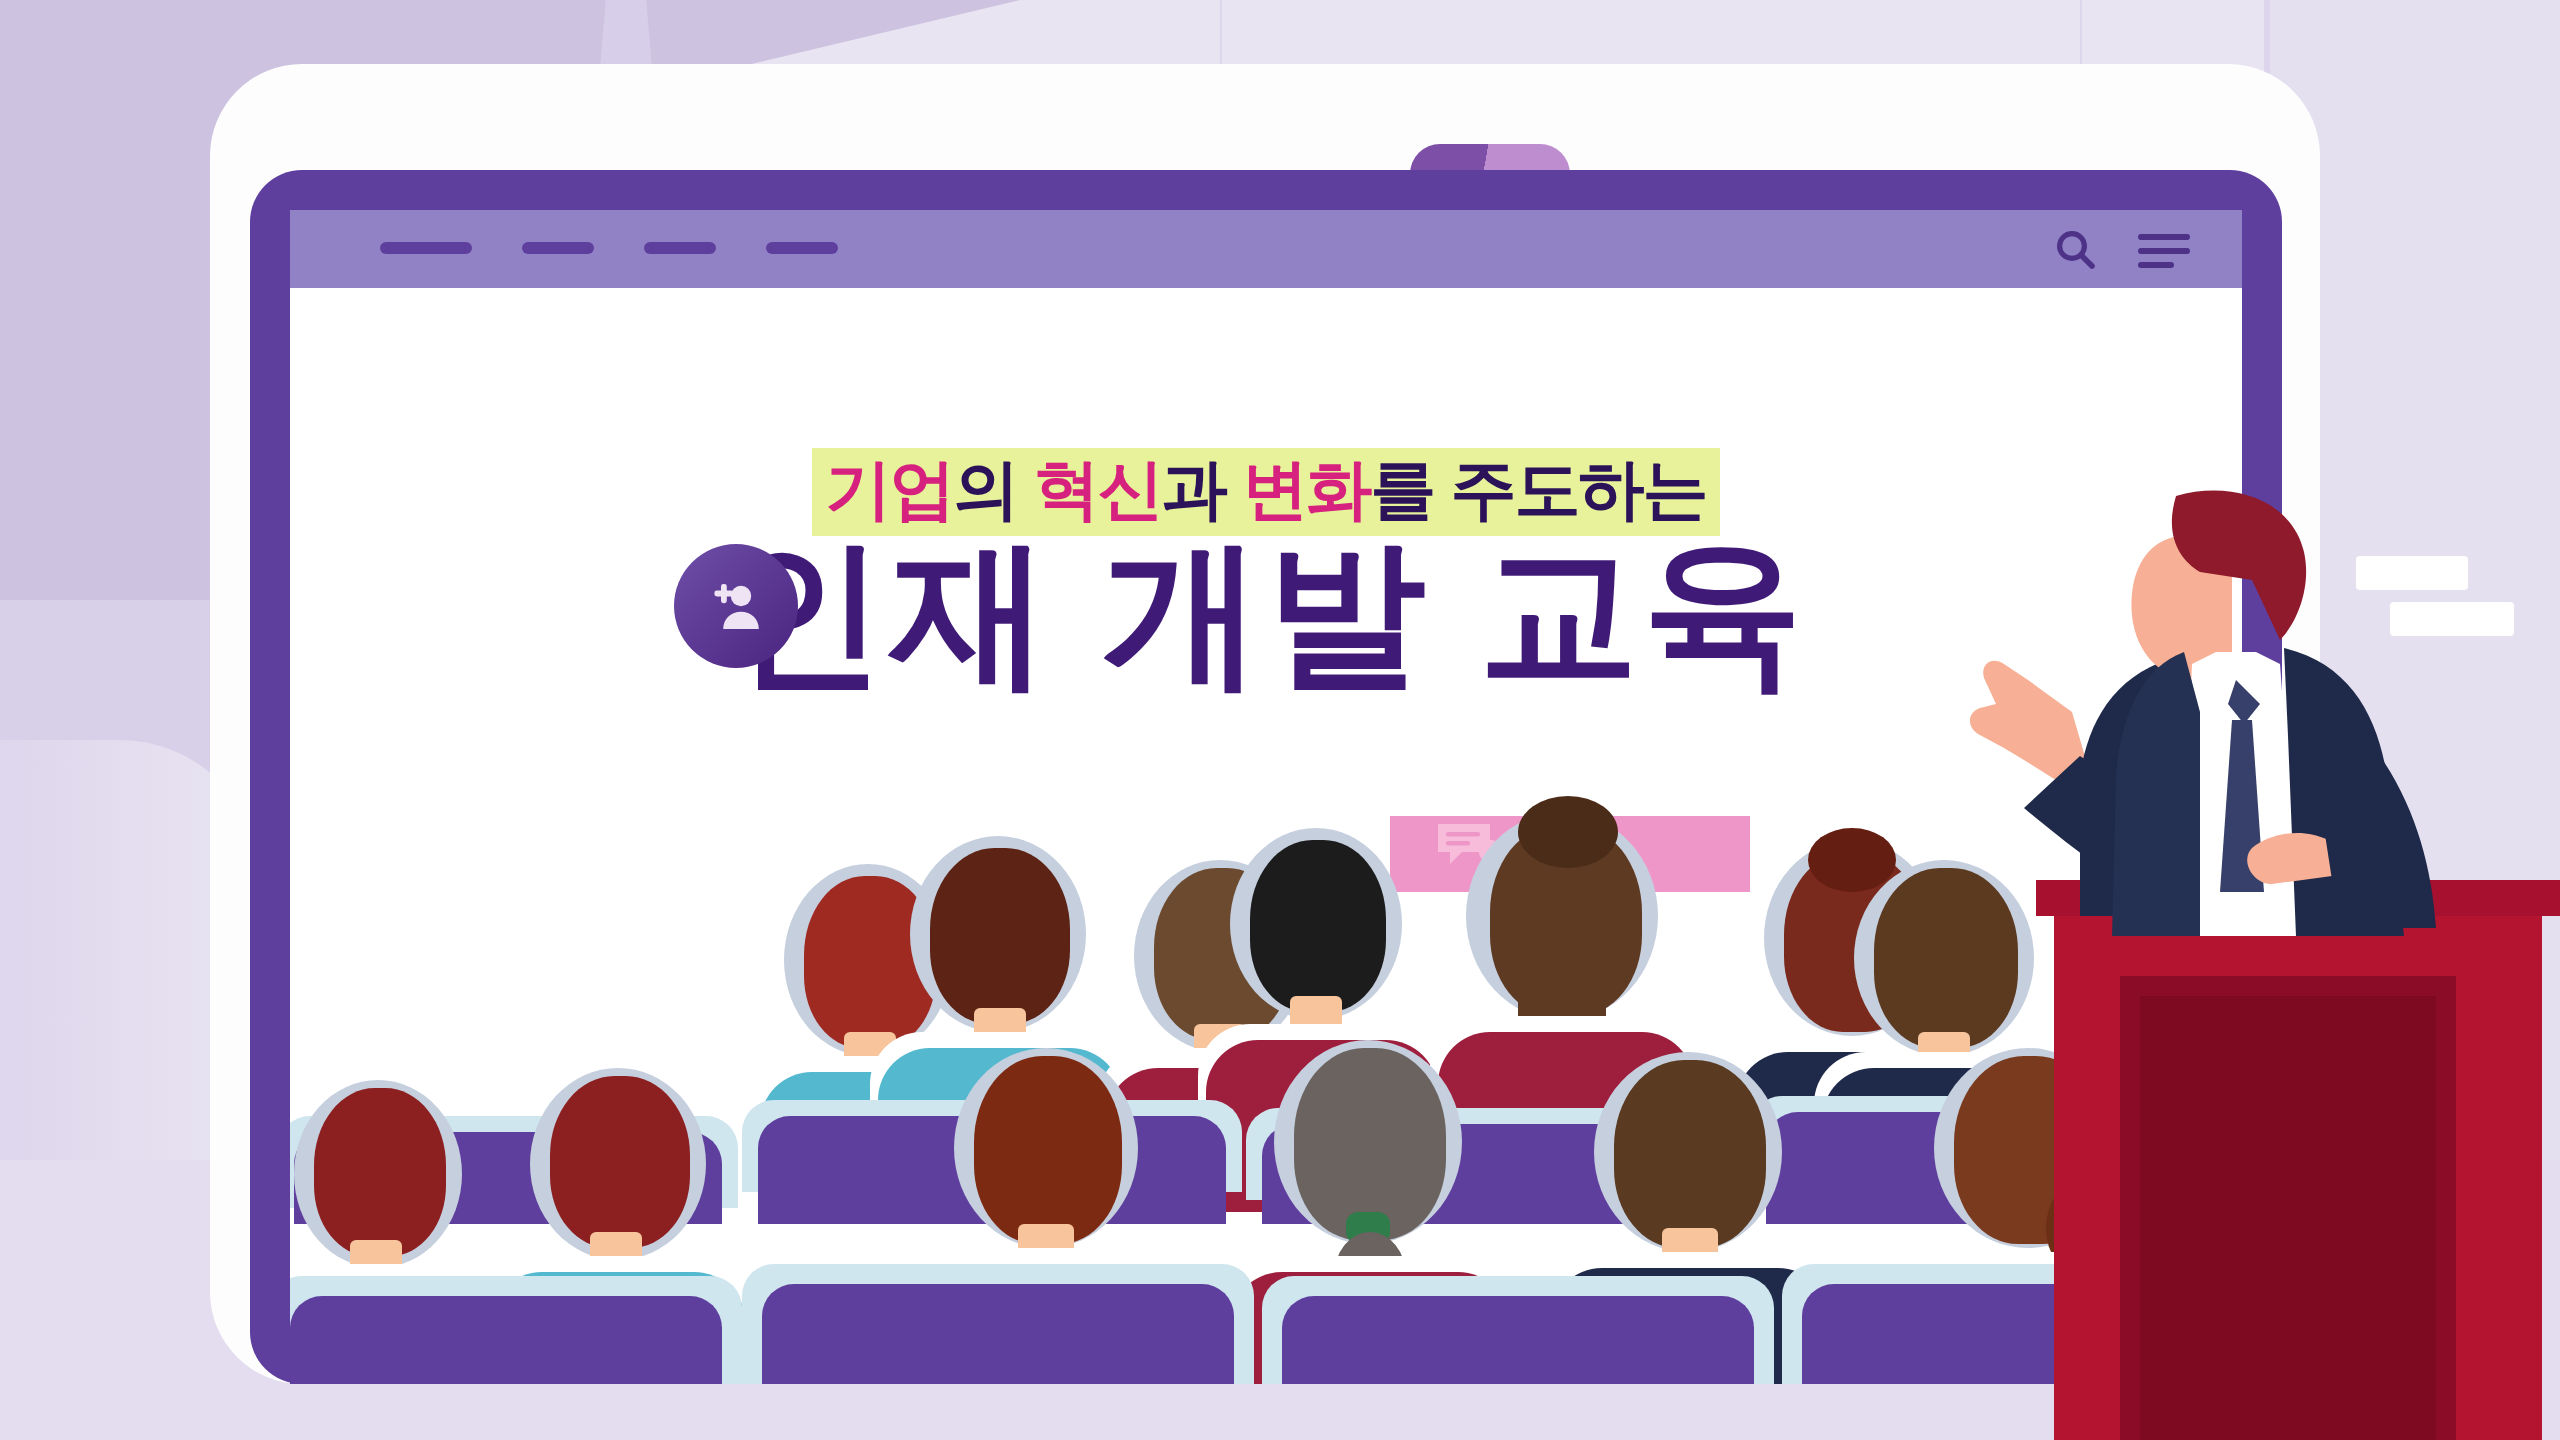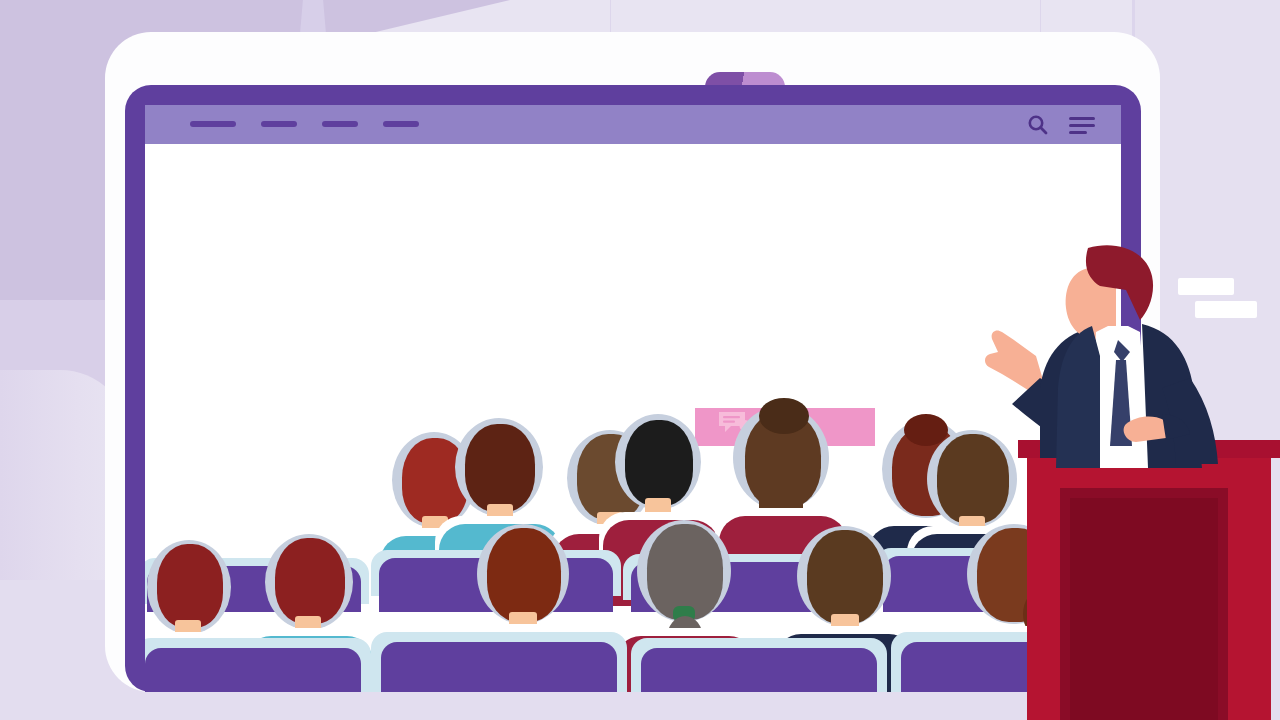--- a/index.html
+++ b/index.html
@@ -140,21 +140,35 @@
                 <span></span>
                 <span></span>
               </span>
           </span>
         </div>
       </div>
 
       <div class="slide">
 
         <div class="titleblock">
+          <div class="subtitle-wrap">
+            <span class="subtitle"><span class="sub-pink">기업</span><span class="sub-dark">의 </span><span class="sub-pink">혁신</span><span class="sub-dark">과 </span><span class="sub-pink">변화</span><span class="sub-dark">를 주도하는</span></span>
+          </div>
           <br>
+          <div class="maintitle">
+            <span class="badge">
+              <svg width="40" height="40" viewBox="0 0 40 40">
+                <circle cx="22.5" cy="15" r="5.1" fill="#efe4f4"></circle>
+                <path d="M13.6 31.5c0-5.1 4-8.6 8.9-8.6s8.9 3.5 8.9 8.6z" fill="#efe4f4"></path>
+                <rect x="9.2" y="12.3" width="9.6" height="2.9" rx="1.2" fill="#efe4f4"></rect>
+                <rect x="12.5" y="9" width="2.9" height="9.6" rx="1.2" fill="#efe4f4"></rect>
+              </svg>
+            </span>
+            <span class="txt">인재 개발 교육</span>
+          </div>
         </div>
 
         <div class="pinkbanner">
           <span class="bicon">
             <svg width="52" height="34" viewBox="0 0 52 34">
               <path d="M2 2h26v14H14l-6 6v-6H2z" fill="#f7bcda"></path>
               <rect x="6" y="6" width="17" height="2.2" rx="1" fill="#ef96c8"></rect>
               <rect x="6" y="10.5" width="12" height="2.2" rx="1" fill="#ef96c8"></rect>
               <circle cx="28" cy="15.5" r="5.6" fill="#f7bcda"></circle>
               <path d="M18.6 33c0-5.4 4.3-9 9.4-9s9.4 3.6 9.4 9z" fill="#f7bcda"></path>

